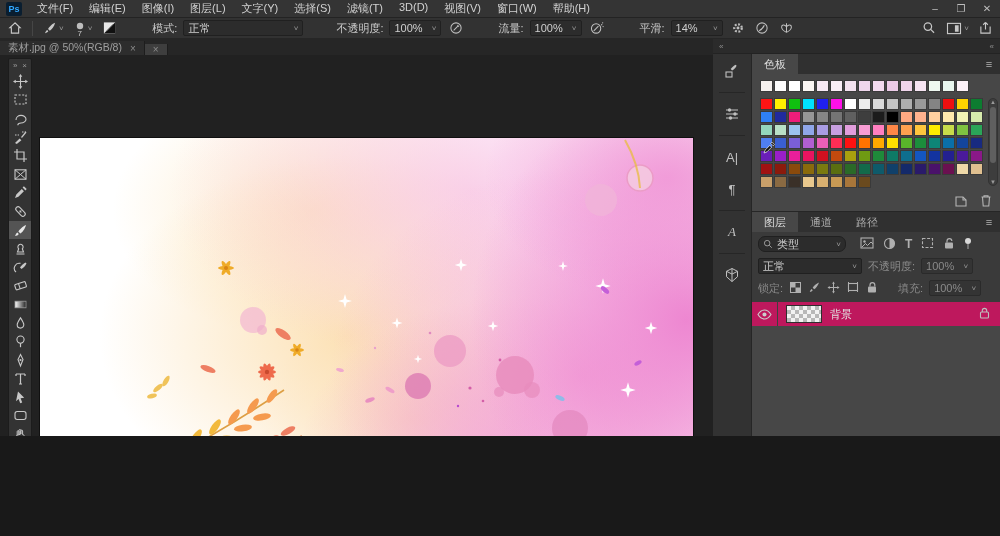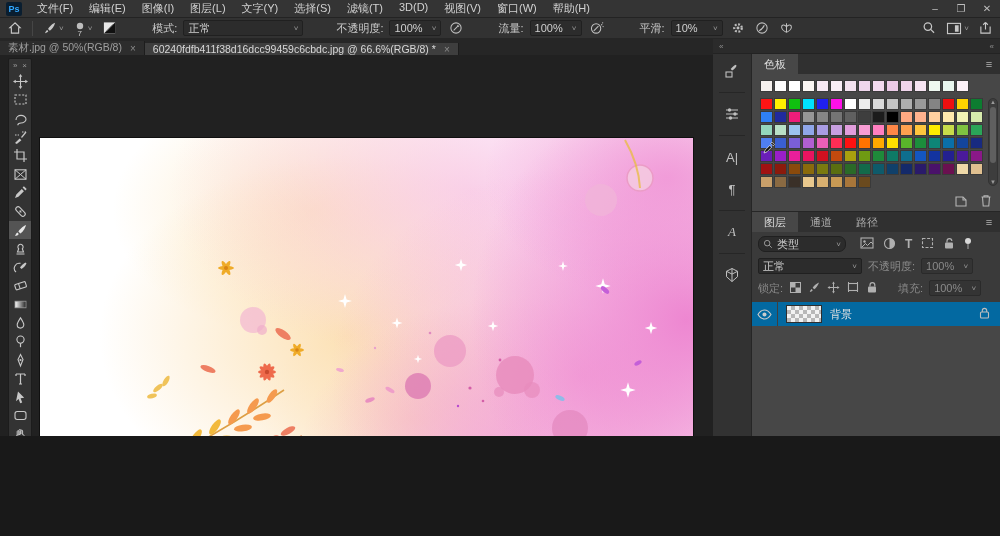--- a/index.html
+++ b/index.html
@@ -101,21 +101,21 @@
 
   
   .layers-panel { flex:1; display:flex; flex-direction:column; min-height:0; }
   .layers-controls { background:#3a3a3a; padding:4px 6px 6px; display:flex; flex-direction:column; gap:6px; }
   .lc-row { display:flex; align-items:center; gap:6px; }
   .filter-combo { width:88px;border-radius:7px; }
   .filter-icons { display:flex; gap:9px; align-items:center; margin-left:8px; }
   .dim { color:#8a8a8a; }
   .combo.dim-combo { color:#8a8a8a; background:#343434; border-color:#2a2a2a; }
   .layers-list { flex:1; background:#474747; }
-  .layer-row { display:flex; align-items:center; height:24px; background:#0369a1; }
+  .layer-row { display:flex; align-items:center; height:24px; background:#be185d; }
   .eye-cell { width:26px; display:flex; align-items:center; justify-content:center; border-right:1px solid #3f3f3f; align-self:stretch; }
   .layer-thumb { width:36px; height:18px; margin:0 8px; border:1px solid #2e2e2e;
      background-image:linear-gradient(45deg,#b8b8b8 25%,transparent 25%,transparent 75%,#b8b8b8 75%),
                       linear-gradient(45deg,#b8b8b8 25%,#f2f2f2 25%,#f2f2f2 75%,#b8b8b8 75%);
      background-size:8px 8px; background-position:0 0,4px 4px; }
   .layer-name { flex:1; color:#e2e2e2; }
   .layer-lock { margin-right:10px; }
 
   
   .cursor { position:absolute; left:763px; top:141px; pointer-events:none; z-index:50; }
@@ -211,21 +211,21 @@
       <svg width="15" height="14" viewBox="0 0 16 15">
           <circle cx="6.5" cy="8" r="5" fill="none" stroke="#c0c0c0" stroke-width="1.1"></circle>
           <path d="M4 10.5L9 5.5" stroke="#c0c0c0" stroke-width="1.1"></path>
           <circle cx="12.5" cy="4" r=".7" fill="#c0c0c0"></circle>
           <circle cx="14" cy="6" r=".7" fill="#c0c0c0"></circle>
           <circle cx="13.5" cy="2" r=".7" fill="#c0c0c0"></circle>
         </svg>
     </span>
     <span class="opt-label">平滑:</span>
     <span class="combo pct-combo">
-      <span>10%</span>
+      <span>14%</span>
         <span class="chev">˅</span>
     </span>
     <span class="obtn">
       <svg width="14" height="14" viewBox="0 0 15 15">
           <circle cx="7.5" cy="7.5" r="4" fill="none" stroke="#c0c0c0" stroke-width="2.4" stroke-dasharray="2 1.7"></circle>
           <circle cx="7.5" cy="7.5" r="1.6" fill="#c0c0c0"></circle>
         </svg>
     </span>
     <span class="obtn">
       <svg width="14" height="14" viewBox="0 0 15 15">
@@ -261,21 +261,20 @@
   </div>
 
   <div class="main">
     <div class="left-col">
       <div class="tabbar">
           <div class="doc-tab">
             <span>素材.jpg @ 50%(RGB/8)</span>
             <span class="tab-close">×</span>
           </div>
           <div class="doc-tab active">
-            <span>60240fdfb411f38d16dcc99459c6cbdc.jpg @ 66.6%(RGB/8) *</span>
             <span class="tab-close">×</span>
           </div>
         </div>
 
       <div class="canvas-area">
 
         <div class="toolbar">
           <div class="toolbar-head">
             <span>»</span>
             <span>×</span>

